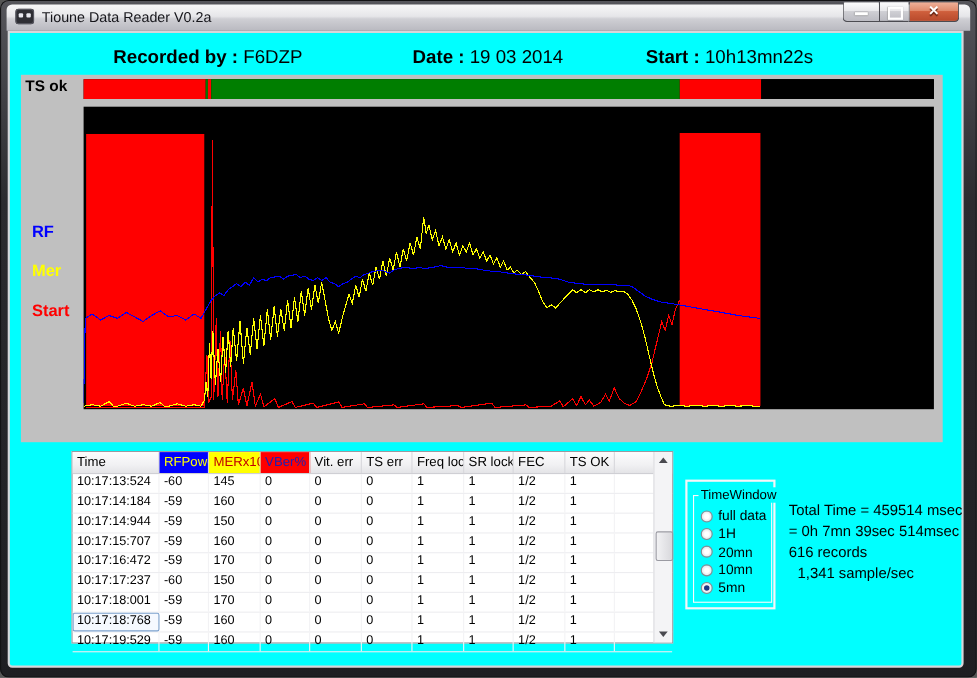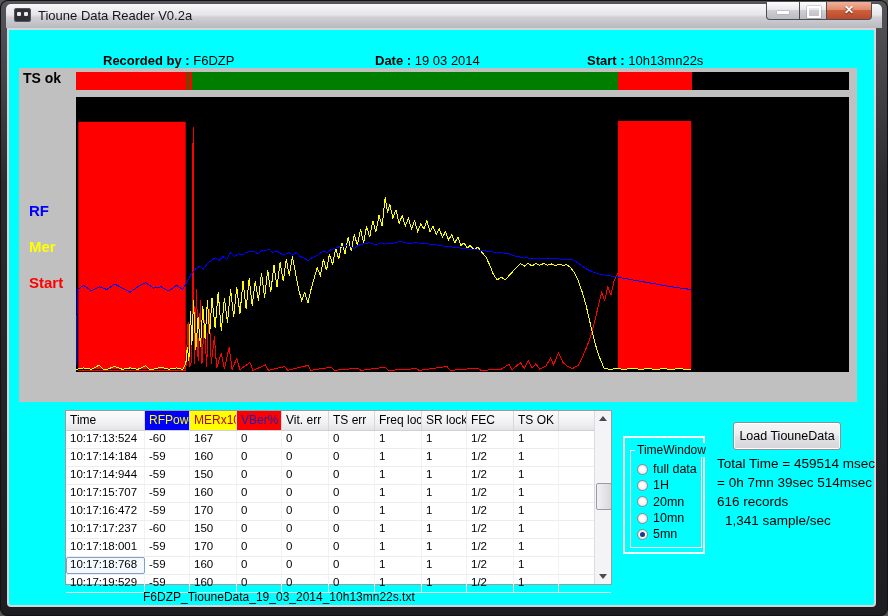--- a/index.html
+++ b/index.html
@@ -16,21 +16,21 @@
     background:linear-gradient(#fdfdfe,#e8e8eb 45%,#cfcfd4 50%,#bbbbc2);}
   .winbtn.minb{width:34px;border-radius:0 0 0 4px;}
   .winbtn.maxb{width:26px;border-left:none;border-right:none;}
   .winbtn.closeb{width:46px;border-radius:0 0 4px 0;
     background:linear-gradient(#f0b29b,#e08a6b 45%,#cf5f3c 50%,#b84a2c);}
   .glyph-min{position:absolute;left:10px;bottom:5px;width:12px;height:3px;background:#fff;box-shadow:0 0 1px #333;}
   .glyph-max{position:absolute;left:7px;top:4px;width:10px;height:8px;border:2px solid #fff;box-shadow:0 0 1px #333;}
   .glyph-close{position:absolute;width:100%;text-align:center;top:1px;color:#fff;font-weight:bold;font-size:12px;text-shadow:0 1px 1px #5c2010;}
   .client{position:absolute;left:7px;right:12px;top:28px;bottom:9px;background:#00FFFF;border:2px solid #d6d6da;border-radius:0 0 4px 4px;}
   
-  .hdr-group{position:absolute;top:23px;font-size:13px;color:#000;white-space:nowrap;}
+  .hdr-group{position:absolute;top:12px;font-size:17px;color:#000;white-space:nowrap;}
   .hdr-label{font-weight:bold;}
   
   .panel{position:absolute;left:10px;top:38px;width:838px;height:334px;background:#C0C0C0;}
   .ts-label{position:absolute;left:4px;top:2px;font-size:14px;font-weight:bold;color:#000;}
   .ts-bar{position:absolute;left:57px;top:4px;width:773px;height:18px;background:#000;}
   .ts-bar .seg{position:absolute;top:0;height:100%;}
   .chart{position:absolute;left:57px;top:29px;width:773px;height:275px;background:#000;}
   .legend-rf{position:absolute;left:10px;top:134px;font-size:15px;font-weight:bold;color:#0000FF;}
   .legend-mer{position:absolute;left:10px;top:170px;font-size:15px;font-weight:bold;color:#FFFF00;}
   .legend-vber{position:absolute;left:10px;top:206px;font-size:15px;font-weight:bold;color:#FF0000;}
@@ -137,21 +137,21 @@
           <div class="th" style="width: 46px;">TS err</div>
           <div class="th" style="width: 47px;">Freq lock</div>
           <div class="th" style="width: 45px;">SR lock</div>
           <div class="th" style="width: 47px;">FEC</div>
           <div class="th" style="width: 45px;">TS OK</div>
         </div>
       <div id="tbody">
           <div class="trow">
             <div class="td" style="width: 79px;">10:17:13:524</div>
             <div class="td" style="width: 45px;">-60</div>
-            <div class="td" style="width: 47px;">167</div>
+            <div class="td" style="width: 47px;">145</div>
             <div class="td" style="width: 45px;">0</div>
             <div class="td" style="width: 47px;">0</div>
             <div class="td" style="width: 46px;">0</div>
             <div class="td" style="width: 47px;">1</div>
             <div class="td" style="width: 45px;">1</div>
             <div class="td" style="width: 47px;">1/2</div>
             <div class="td" style="width: 45px;">1</div>
           </div>
           <div class="trow">
             <div class="td" style="width: 79px;">10:17:14:184</div>
@@ -277,25 +277,23 @@
             <span class="radio-circ"></span>
             <span class="radio-label">10mn</span>
           </div>
           <div class="radio-row">
             <span class="radio-circ sel"></span>
             <span class="radio-label">5mn</span>
           </div>
         </div>
     </div>
 
-    <div class="btn btn-load">Load TiouneData</div>
 
     <div class="stats">
       <div>Total Time =  459514 msec</div>
       <div>= 0h 7mn 39sec 514msec</div>
       <div>616 records</div>
       <div class="indent">1,341 sample/sec</div>
     </div>
 
 
-    <div class="filename">F6DZP_TiouneData_19_03_2014_10h13mn22s.txt</div>
   </div>
 </div>
 
 </body></html>

